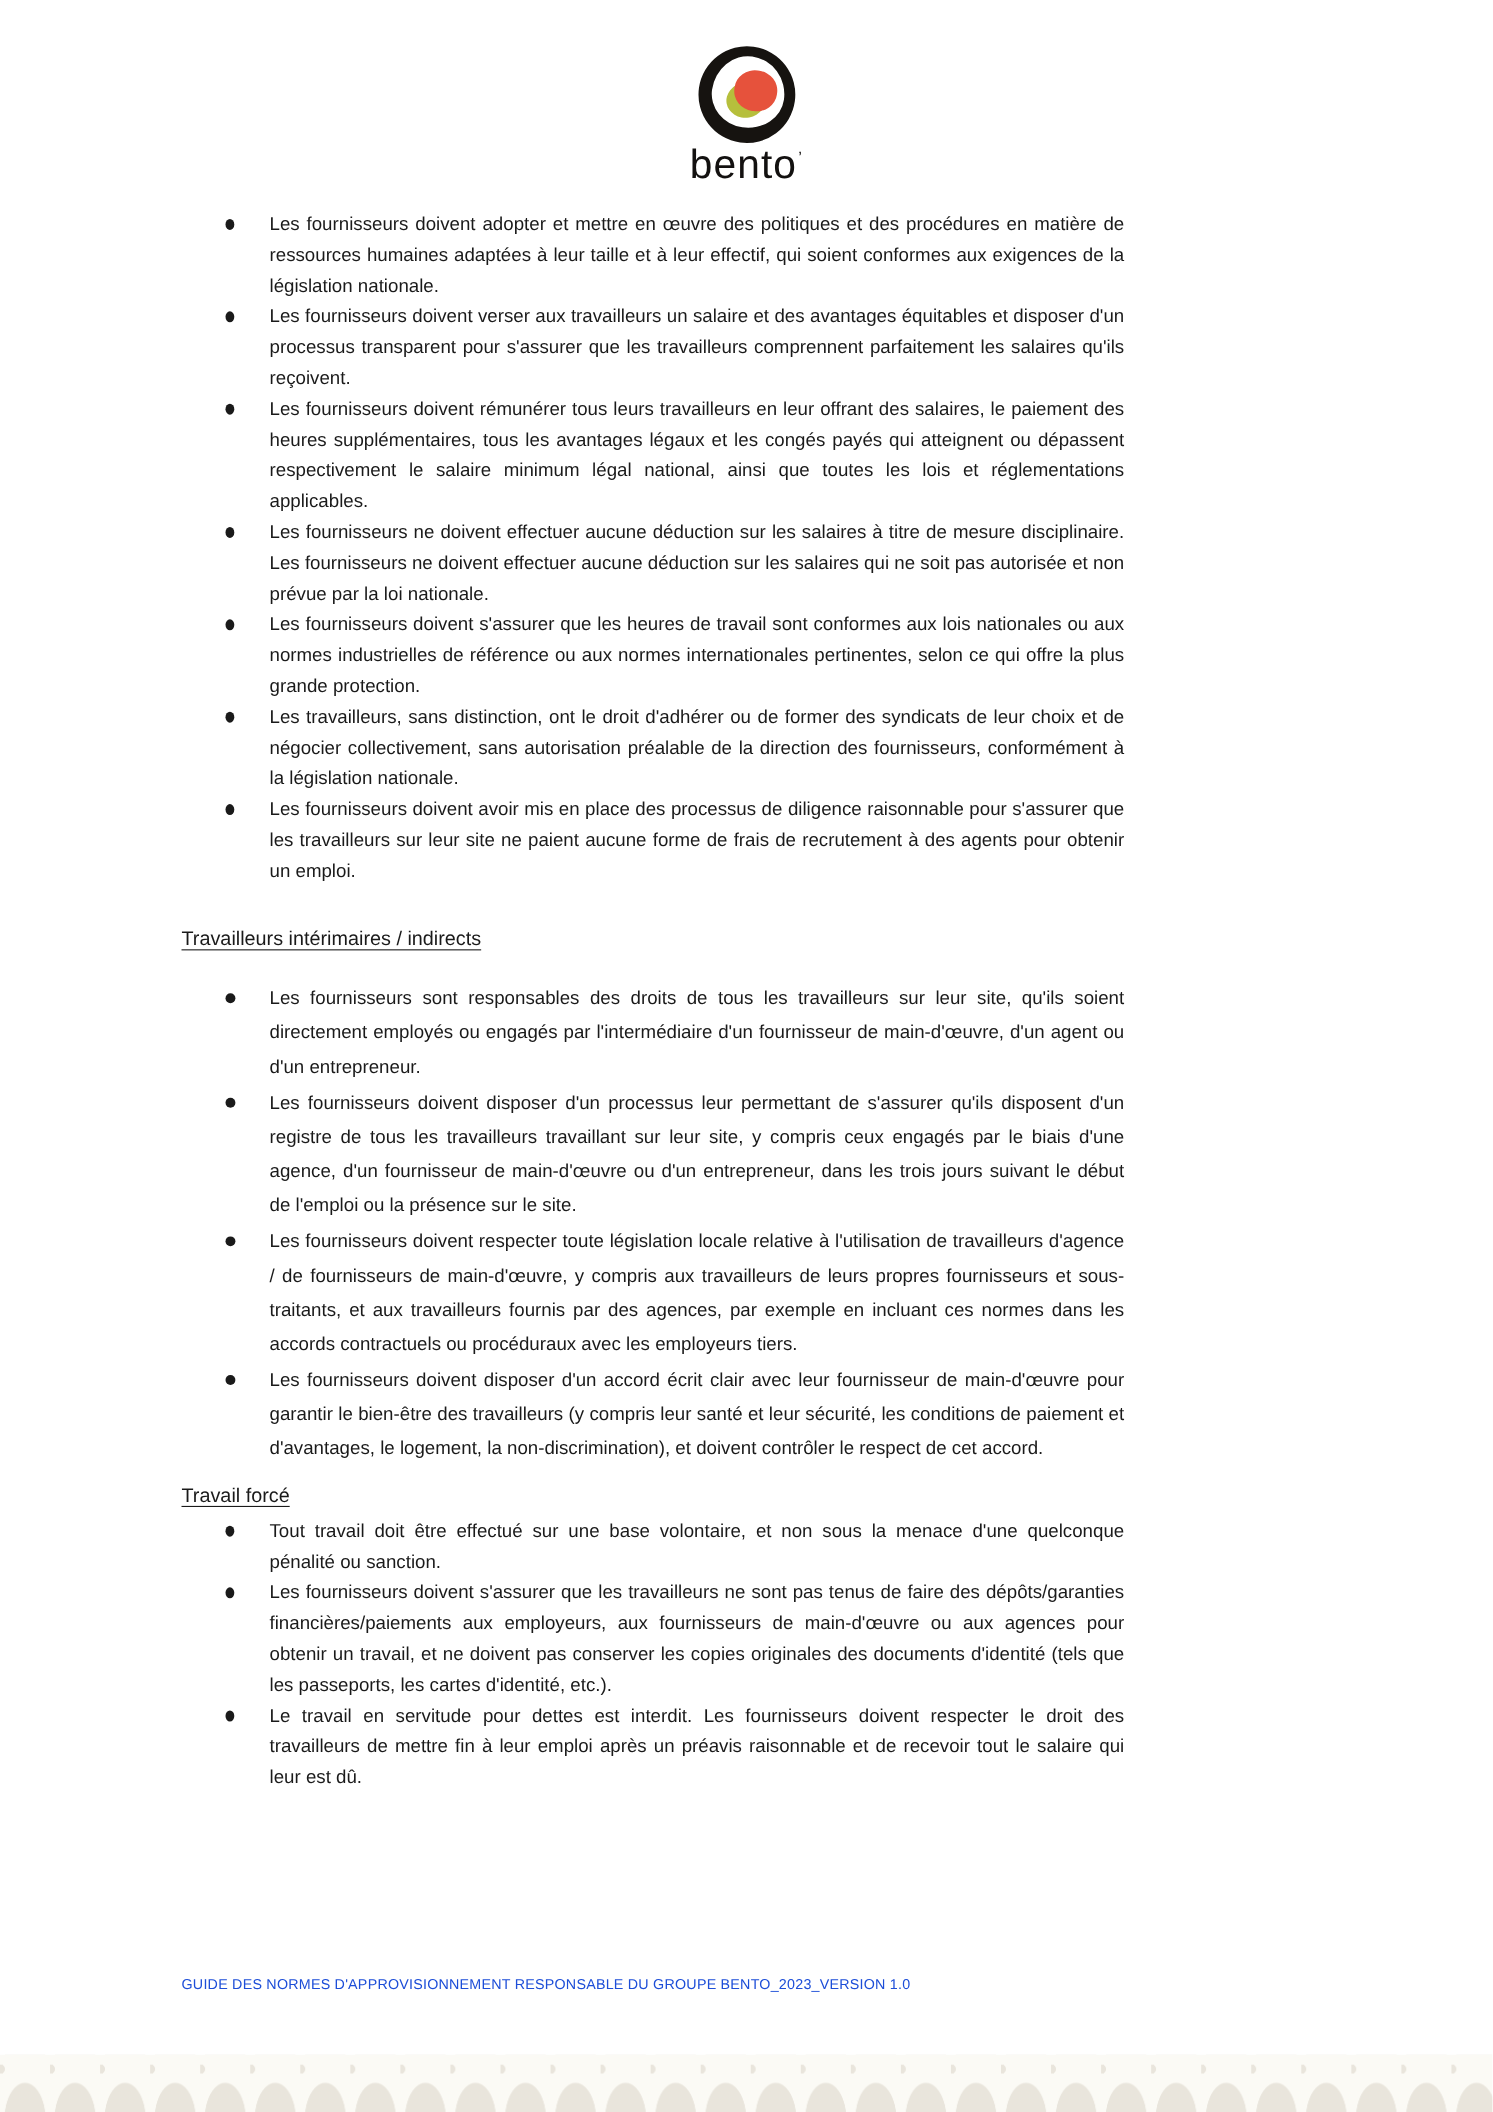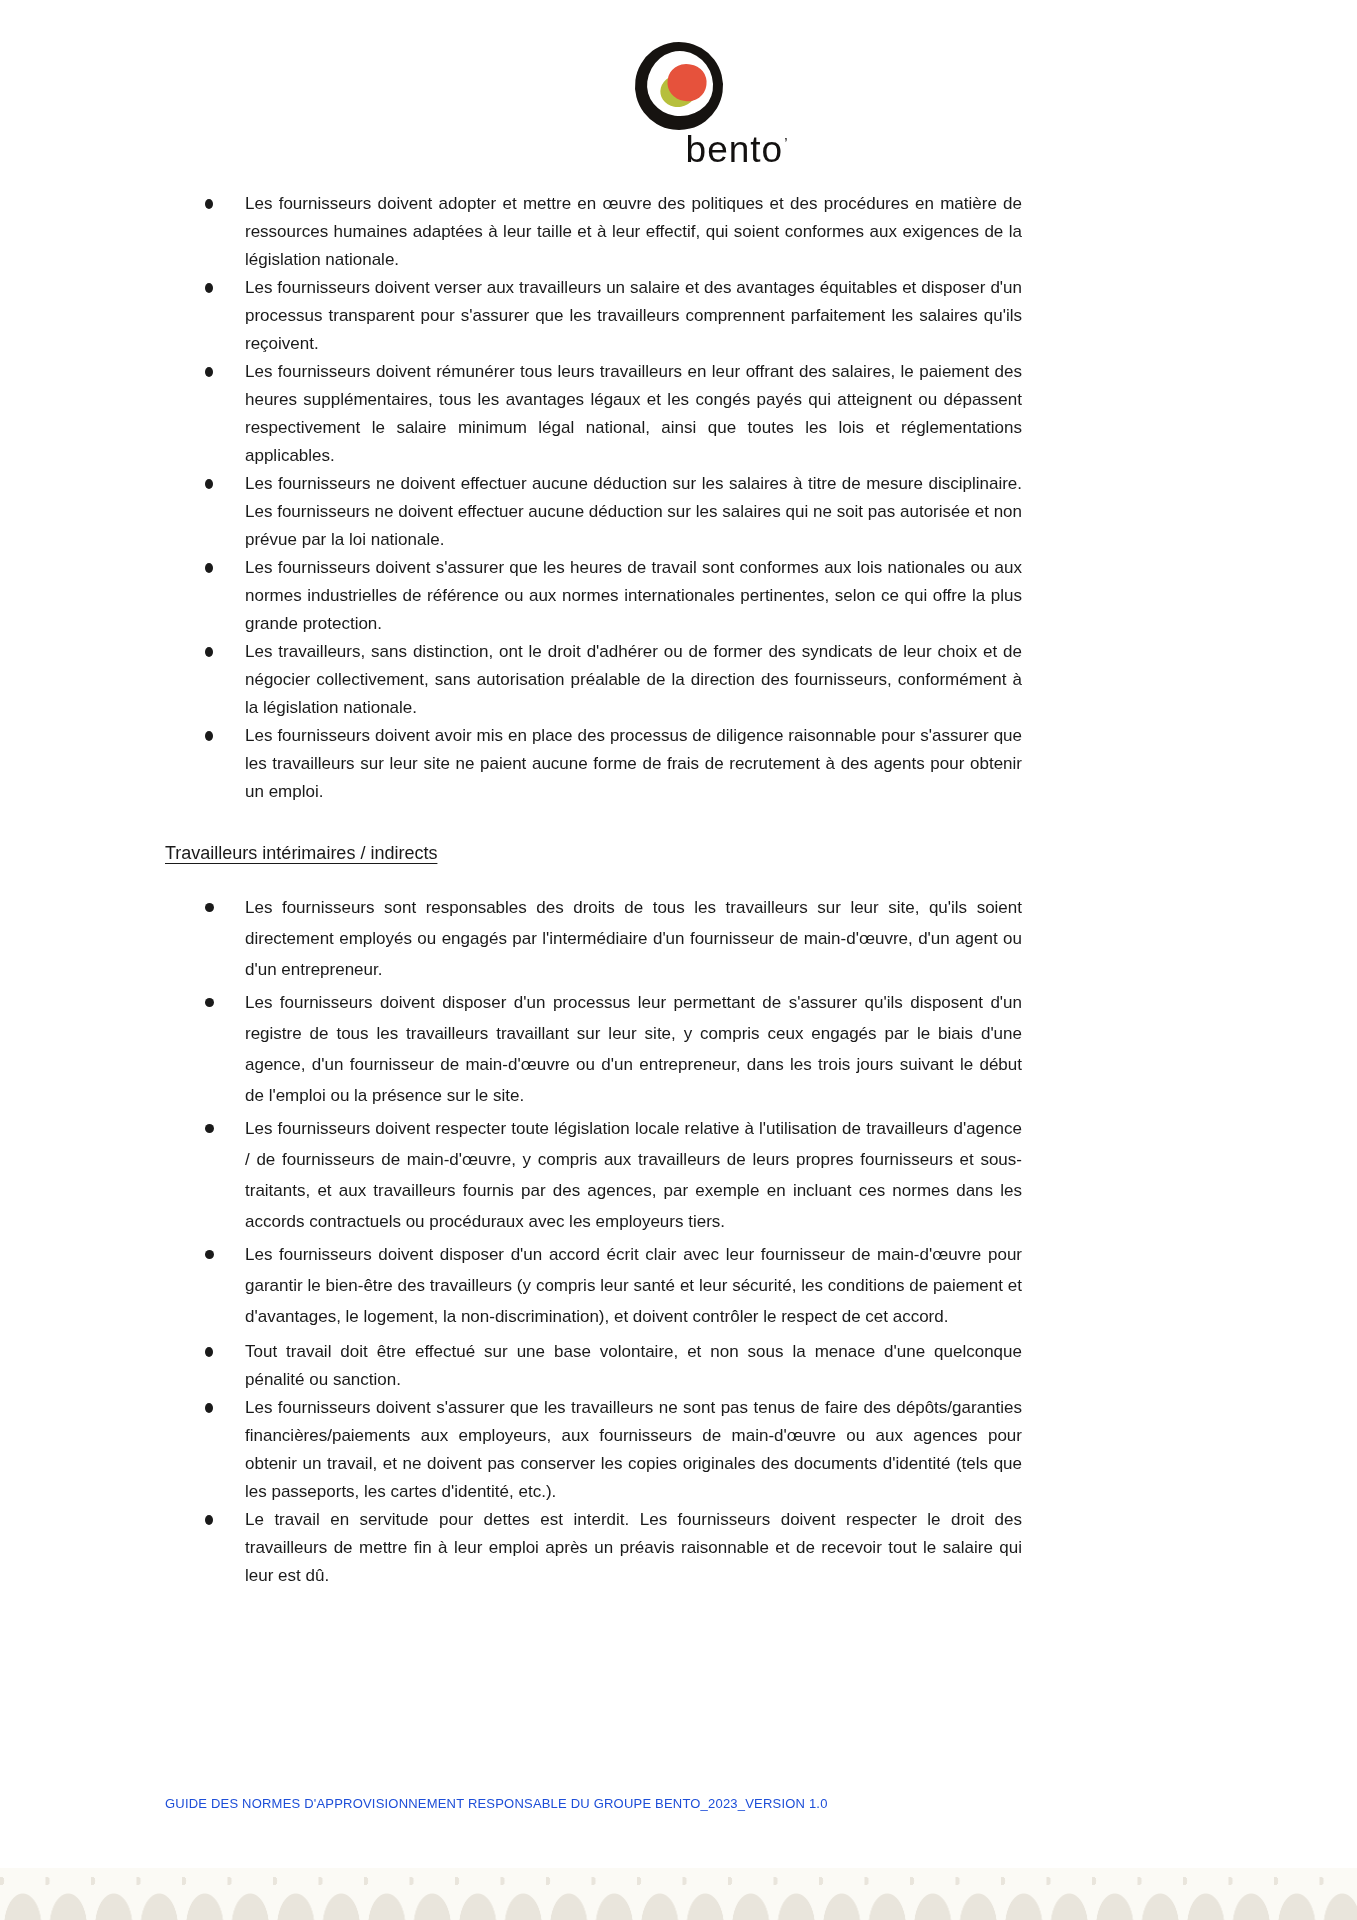--- a/index.html
+++ b/index.html
@@ -19,21 +19,21 @@
     background:var(--paper);
     overflow:hidden;
     font-family:"Liberation Sans","DejaVu Sans",sans-serif;
     color:var(--ink);
   }
 
   
   .logo{
     position:absolute;top:42px;left:50%;
     transform:translateX(-50%);
-    width:220px;text-align:right;
+    width:220px;text-align:center;
   }
   .logo-ring{
     position:relative;
     width:88px;height:88px;
     margin:0 auto;
     border-style:solid;
     border-color:var(--logo-ring);
     border-width:9px 10px 14px 12px;
     border-radius:50%;
     transform:rotate(8deg);
@@ -149,20 +149,21 @@
     </ul>
 
     <h2 class="section-heading h-after-list1">Travailleurs intérimaires / indirects</h2>
     <ul class="list-loose ul-after-h2">
       <li><span class="bullet-marker"></span><span>Les fournisseurs sont responsables des droits de tous les travailleurs sur leur site, qu'ils soient directement employés ou engagés par l'intermédiaire d'un fournisseur de main-d'œuvre, d'un agent ou d'un entrepreneur.</span></li>
       <li><span class="bullet-marker"></span><span>Les fournisseurs doivent disposer d'un processus leur permettant de s'assurer qu'ils disposent d'un registre de tous les travailleurs travaillant sur leur site, y compris ceux engagés par le biais d'une agence, d'un fournisseur de main-d'œuvre ou d'un entrepreneur, dans les trois jours suivant le début de l'emploi ou la présence sur le site.</span></li>
       <li><span class="bullet-marker"></span><span>Les fournisseurs doivent respecter toute législation locale relative à l'utilisation de travailleurs d'agence / de fournisseurs de main-d'œuvre, y compris aux travailleurs de leurs propres fournisseurs et sous-traitants, et aux travailleurs fournis par des agences, par exemple en incluant ces normes dans les accords contractuels ou procéduraux avec les employeurs tiers.</span></li>
       <li><span class="bullet-marker"></span><span>Les fournisseurs doivent disposer d'un accord écrit clair avec leur fournisseur de main-d'œuvre pour garantir le bien-être des travailleurs (y compris leur santé et leur sécurité, les conditions de paiement et d'avantages, le logement, la non-discrimination), et doivent contrôler le respect de cet accord.</span></li>
     </ul>
 
+    <h2 class="section-heading h-after-list2">Travail forcé</h2>
     <ul class="list-tight ul-after-h3">
       <li><span class="bullet-marker"></span><span>Tout travail doit être effectué sur une base volontaire, et non sous la menace d'une quelconque pénalité ou sanction.</span></li>
       <li><span class="bullet-marker"></span><span>Les fournisseurs doivent s'assurer que les travailleurs ne sont pas tenus de faire des dépôts/garanties financières/paiements aux employeurs, aux fournisseurs de main-d'œuvre ou aux agences pour obtenir un travail, et ne doivent pas conserver les copies originales des documents d'identité (tels que les passeports, les cartes d'identité, etc.).</span></li>
       <li><span class="bullet-marker"></span><span>Le travail en servitude pour dettes est interdit. Les fournisseurs doivent respecter le droit des travailleurs de mettre fin à leur emploi après un préavis raisonnable et de recevoir tout le salaire qui leur est dû.</span></li>
     </ul>
 
   </div>
 
   <div class="footer">GUIDE DES NORMES D'APPROVISIONNEMENT RESPONSABLE DU GROUPE BENTO_2023_VERSION 1.0</div>
 

